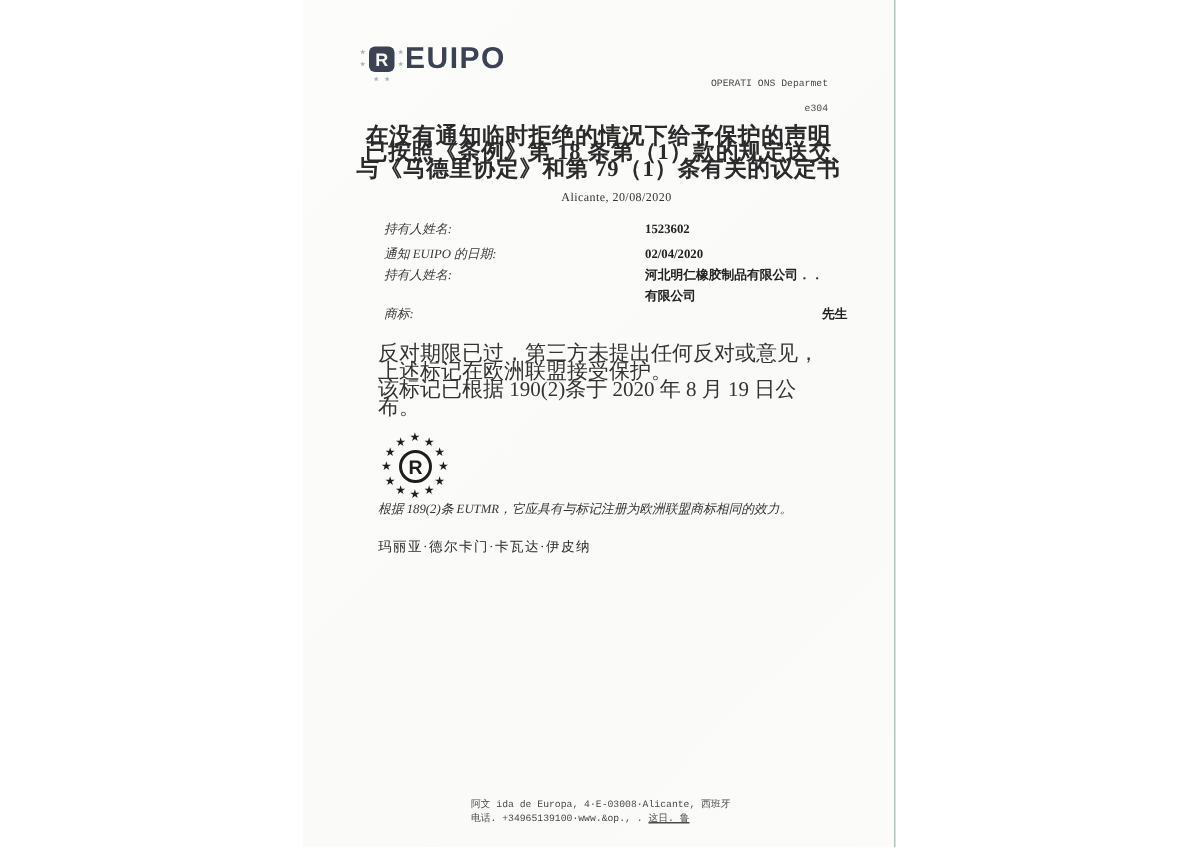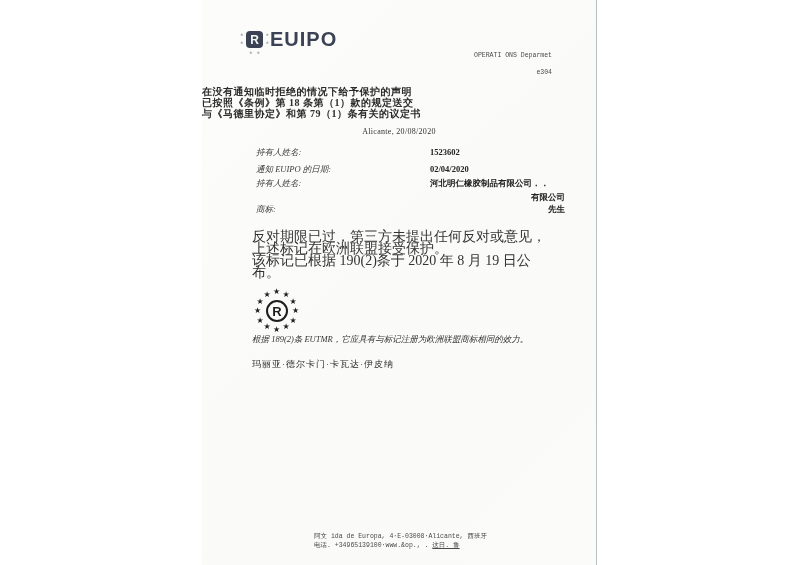--- a/index.html
+++ b/index.html
@@ -22,30 +22,30 @@
   .ts4{ right:-6px; top:9px; } .ts5{ left:3px; bottom:-7px; } .ts6{ right:3px; bottom:-7px; }
   .logo-text { font-family:Liberation Sans, sans-serif; font-weight:bold;
     font-size:20px; letter-spacing:1px; color:#3a4254; }
 
   
   .dept { position:absolute; right:44px; top:52px; text-align:right;
     font-family:"Liberation Mono","DejaVu Sans Mono",monospace; font-size:6.5px; color:#4a4a4a; }
   .dept .dept-code { margin-top:10px; }
 
   
-  .title-block { position:absolute; left:0; top:86px; width:100%; 
-    font-weight:bold; font-size:10px; line-height:11px; letter-spacing:0.5px; color:#2b2b2b; }
-  .dateline { position:absolute; left:0; top:127px; width:100%; text-align:center;
+  .title-block { position:absolute; left:0; top:86px; width:100%; text-align:center;
+    font-weight:bold; font-size:15px; line-height:11px; letter-spacing:0.5px; color:#2b2b2b; }
+  .dateline { position:absolute; left:12px; top:127px; width:100%; text-align:center;
     font-size:8px; color:#333; letter-spacing:0.3px; }
 
   
   .field-row { position:absolute; left:54px; width:300px; font-size:8.5px; }
   .field-label { font-style:italic; color:#3a3a3a; }
   .field-value { position:absolute; left:174px; top:0; width:135px; font-weight:bold; color:#222; }
-  .field-value .v2 { display:block; text-align:right; margin-top:2px; }
+  .field-value .v2 { display:block; text-align:left; margin-top:2px; }
   .fv-center { text-align:right; }
   .row1 { top:147px; } .row2 { top:164px; } .row3 { top:178px; } .row4 { top:204px; }
 
   
   .para { position:absolute; left:50px; width:300px; font-size:14px; line-height:12px; color:#333; }
   .para1 { top:231px; } .para2 { top:255px; }
 
   
   .eu-circle { position:absolute; left:52px; top:288px; width:46px; height:46px; }
   .eu-star { position:absolute; font-size:8px; color:#1e1e1e; line-height:8px; }

